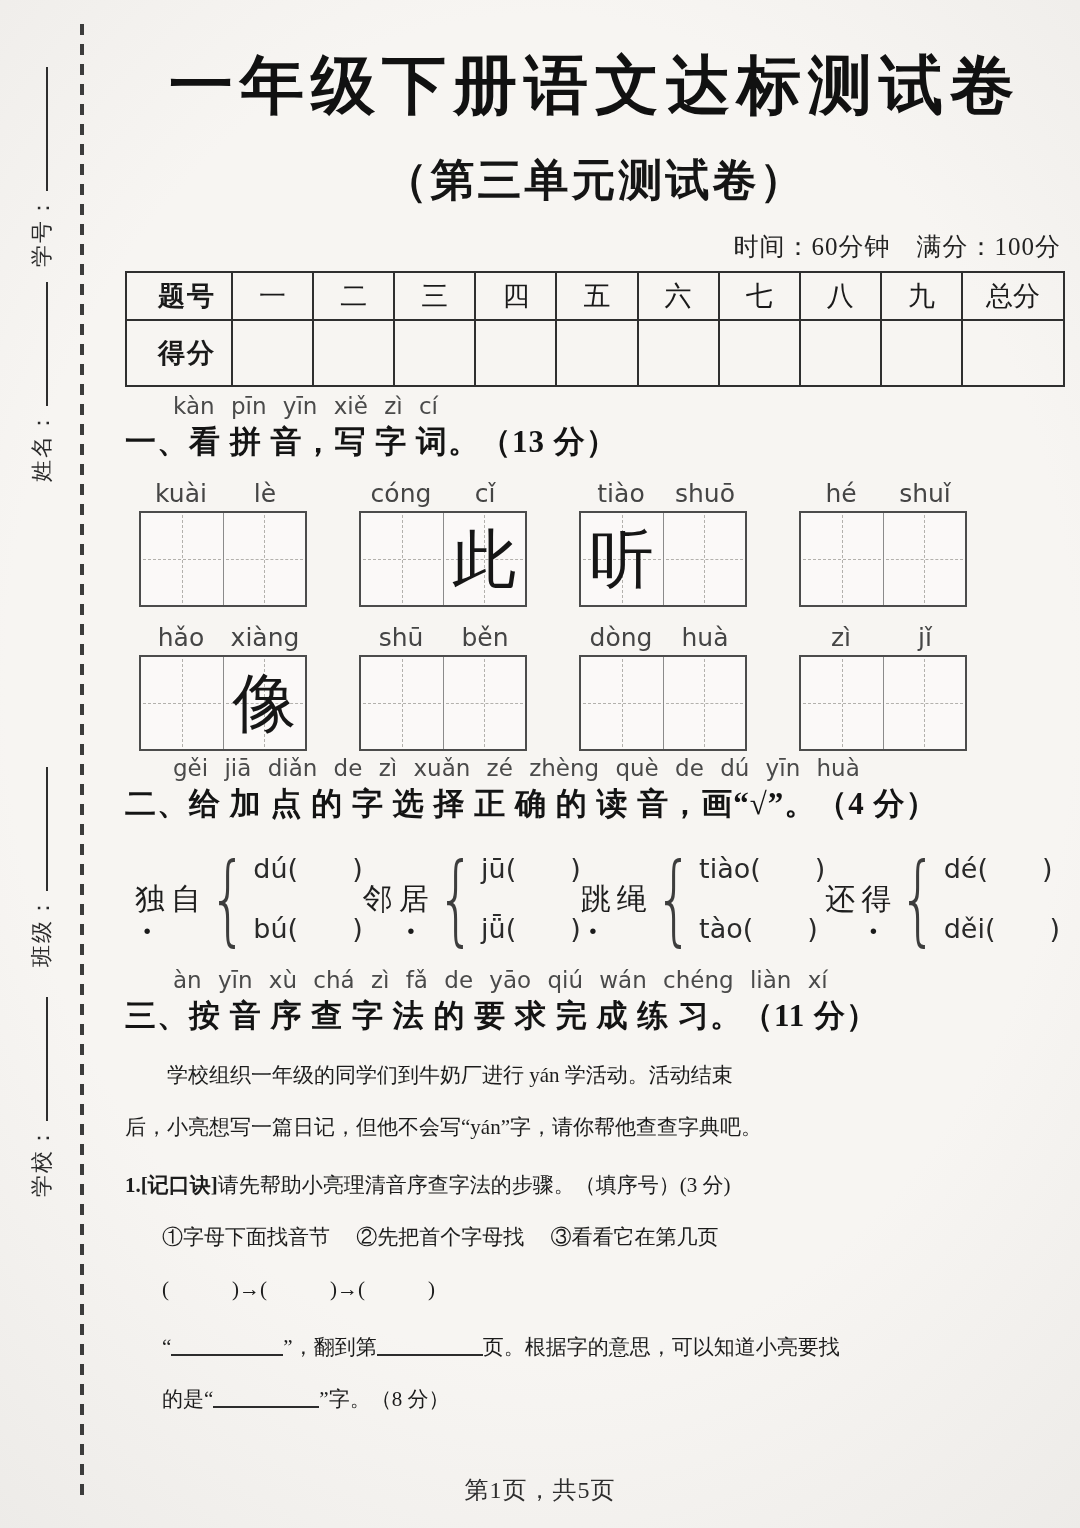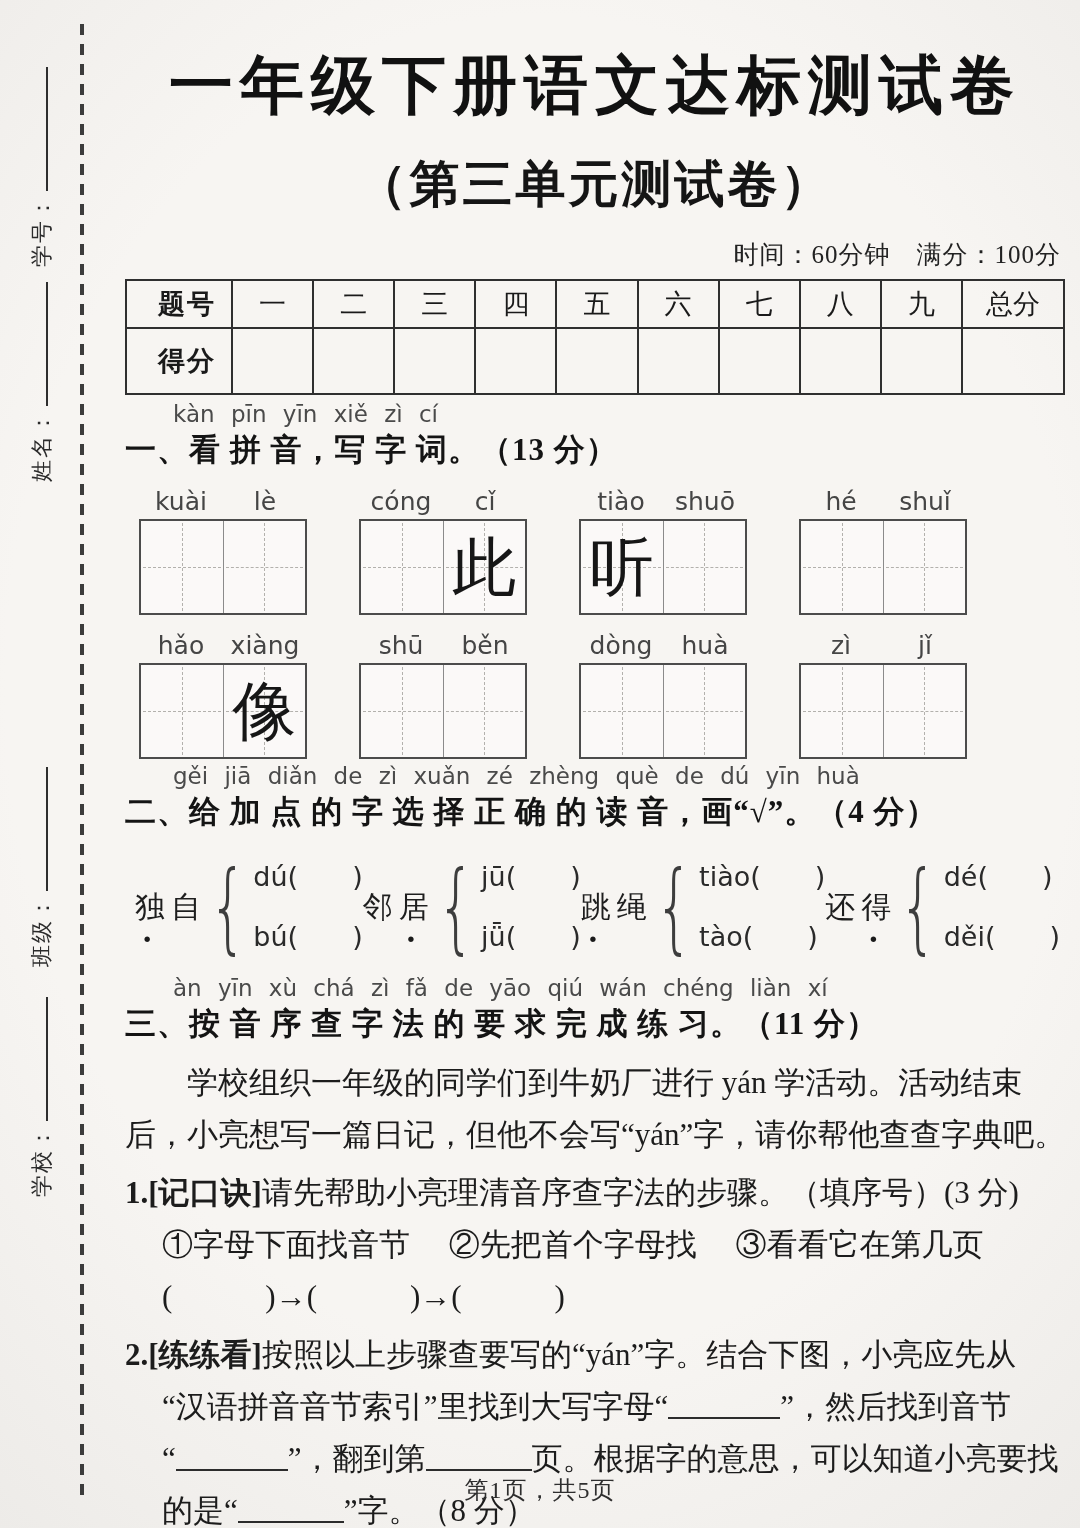--- a/index.html
+++ b/index.html
@@ -32,21 +32,21 @@
   
   .content{ position:absolute; left:125px; top:0; width:940px; }
   .page-title{
     margin-top:42px; text-align:center;
     font-family:"Liberation Sans","DejaVu Sans",sans-serif;
     font-weight:900; font-size:64px; letter-spacing:7px; color:#111;
   }
   .page-subtitle{
     margin-top:22px; text-align:center;
     font-family:"Liberation Sans","DejaVu Sans",sans-serif;
-    font-weight:800; font-size:50px; letter-spacing:3px; color:#151515;
+    font-weight:800; font-size:44px; letter-spacing:3px; color:#151515;
   }
   .exam-meta{
     margin-top:20px; text-align:right; padding-right:4px;
     font-size:25px; color:#222; letter-spacing:1px;
   }
   
   table.score-table{
     width:940px; border-collapse:collapse; margin-top:8px;
     font-size:27px; color:#1a1a1a;
   }
@@ -98,21 +98,21 @@
     font-family:"DejaVu Sans","Liberation Sans",sans-serif;
     font-size:98px; font-weight:200; line-height:100px; color:#3d3d3d;
     transform:scaleX(.62); margin:0 -6px 0 -10px;
   }
   .pron-options{
     display:flex; flex-direction:column; justify-content:space-between; height:96px;
     font-family:"DejaVu Sans","Liberation Sans",sans-serif;
     font-size:27px; color:#2a2a2a; white-space:nowrap;
   }
   
-  .body-line{ font-size:31px; color:#1c1c1c; line-height:52px; white-space:nowrap; }
+  .body-line{ font-size:21px; color:#1c1c1c; line-height:52px; white-space:nowrap; }
   .indent-first{ text-indent:2em; }
   .hang{ padding-left:37px; }
   .bold{ font-weight:bold; }
   .blank{
     display:inline-block; width:112px; height:22px;
     border-bottom:2px solid #2c2c2c; vertical-align:-2px;
   }
   .blank.narrow{ width:106px; }
   .s3-intro{ margin-top:12px; }
   .item-block{ margin-top:6px; }
@@ -368,22 +368,20 @@
       <div class="body-line">后，小亮想写一篇日记，但他不会写“yán”字，请你帮他查查字典吧。</div>
     </div>
 
     <div class="item-block">
       <div class="body-line"><span class="bold">1.</span><span class="bold">[记口诀]</span><span>请先帮助小亮理清音序查字法的步骤。（填序号）(3 分)</span></div>
       <div class="body-line hang">①字母下面找音节　 ②先把首个字母找　 ③看看它在第几页</div>
       <div class="body-line hang">(　　　)→(　　　)→(　　　)</div>
     </div>
 
     <div class="item-block">
-      <div class="body-line"><span class="bold">2.</span><span class="bold">[练练看]</span><span>按照以上步骤查要写的“yán”字。结合下图，小亮应先从</span></div>
-      <div class="body-line hang"><span>“汉语拼音音节索引”里找到大写字母“</span><span class="blank"></span><span>”，然后找到音节</span></div>
       <div class="body-line hang"><span>“</span><span class="blank"></span><span>”，翻到第</span><span class="blank narrow"></span><span>页。根据字的意思，可以知道小亮要找</span></div>
       <div class="body-line hang"><span>的是“</span><span class="blank narrow"></span><span>”字。（8 分）</span></div>
     </div>
 
   </div>
 
   <div class="page-footer">第1页，共5页</div>
 
 </div>
 

